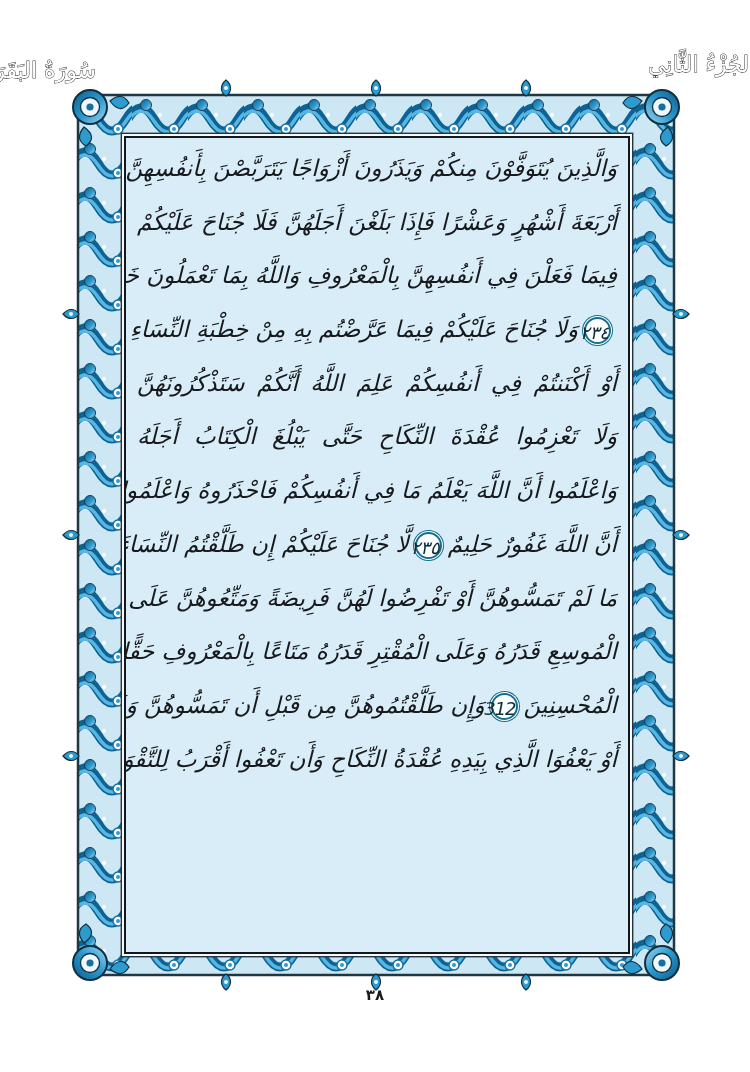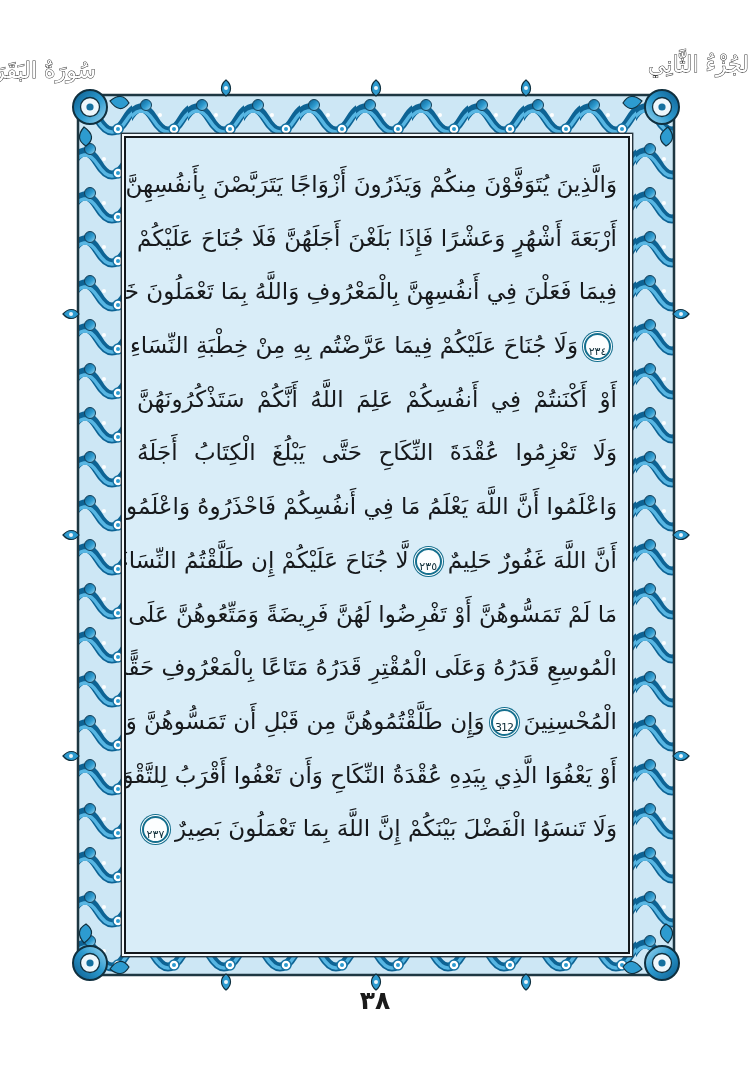--- a/index.html
+++ b/index.html
@@ -26,42 +26,42 @@
   .frame-svg{position:absolute;left:76px;top:93px;width:600px;height:884px;overflow:visible;}
 
   .text-panel{
     position:absolute;left:124px;top:136px;width:506px;height:818px;
     box-sizing:border-box;background:var(--panel-bg);
     border:2.5px solid #14181c;
     box-shadow:0 0 0 2px #f4fafd,0 0 0 3.4px #27343c;
     direction:rtl;
   }
   .quran-text{
-    position:absolute;inset:0;padding:20px 11px;overflow:hidden;
+    position:absolute;inset:0;padding:4px 11px;overflow:hidden;font-style:italic;
   }
   .line{
     height:53.7px;line-height:53.7px;white-space:nowrap;
     text-align:justify;text-align-last:justify;-moz-text-align-last:justify;
     font-size:23px;color:var(--ink);overflow:visible;
   }
   .line > span[data-name="ayah-text"]{display:inline;}
   .ayah-marker{
     display:inline-block;width:27px;height:27px;line-height:24px;
     border-radius:50%;box-sizing:border-box;background:#fcfeff;
     border:2.5px solid var(--marker-ring);
     box-shadow:0 0 0 1px #fff,0 0 0 2px var(--marker-ring);
     margin:0 6px;vertical-align:middle;text-align:center;text-align-last:center;
   }
   .ayah-num{
-    font-size:11px;color:#0e2d38;display:inline-block;line-height:22px;
+    font-size:18px;color:#0e2d38;display:inline-block;line-height:22px;
     letter-spacing:-1px;
   }
   .page-number{
     position:absolute;left:0;top:986px;width:100%;text-align:center;
-    font-size:25px;font-weight:bold;color:#1a1a1a;
+    font-size:15px;font-weight:bold;color:#1a1a1a;
   }
 </style>
 </head>
 <body data-name="mushaf-page">
 
 <svg id="hdr-juz" class="hdr-svg" data-name="juz-title">
   <text x="198" y="32" text-anchor="end" direction="rtl" data-name="juz-title-text">الجُزْءُ الثَّانِي</text>
 </svg>
 
 <svg id="hdr-surah" class="hdr-svg" data-name="surah-title">
@@ -128,17 +128,16 @@
       <div class="line" data-name="quran-line"><span data-name="ayah-text">فِيمَا فَعَلْنَ فِي أَنفُسِهِنَّ بِالْمَعْرُوفِ وَاللَّهُ بِمَا تَعْمَلُونَ خَبِيرٌ</span></div>
       <div class="line" data-name="quran-line"><span class="ayah-marker" data-name="ayah-marker"><span class="ayah-num" data-name="ayah-number">٢٣٤</span></span><span data-name="ayah-text">وَلَا جُنَاحَ عَلَيْكُمْ فِيمَا عَرَّضْتُم بِهِ مِنْ خِطْبَةِ النِّسَاءِ</span></div>
       <div class="line" data-name="quran-line"><span data-name="ayah-text">أَوْ أَكْنَنتُمْ فِي أَنفُسِكُمْ عَلِمَ اللَّهُ أَنَّكُمْ سَتَذْكُرُونَهُنَّ</span></div>
       <div class="line" data-name="quran-line"><span data-name="ayah-text">وَلَا تَعْزِمُوا عُقْدَةَ النِّكَاحِ حَتَّى يَبْلُغَ الْكِتَابُ أَجَلَهُ</span></div>
       <div class="line" data-name="quran-line"><span data-name="ayah-text">وَاعْلَمُوا أَنَّ اللَّهَ يَعْلَمُ مَا فِي أَنفُسِكُمْ فَاحْذَرُوهُ وَاعْلَمُوا</span></div>
       <div class="line" data-name="quran-line"><span data-name="ayah-text">أَنَّ اللَّهَ غَفُورٌ حَلِيمٌ</span><span class="ayah-marker" data-name="ayah-marker"><span class="ayah-num" data-name="ayah-number">٢٣٥</span></span><span data-name="ayah-text">لَّا جُنَاحَ عَلَيْكُمْ إِن طَلَّقْتُمُ النِّسَاءَ</span></div>
       <div class="line" data-name="quran-line"><span data-name="ayah-text">مَا لَمْ تَمَسُّوهُنَّ أَوْ تَفْرِضُوا لَهُنَّ فَرِيضَةً وَمَتِّعُوهُنَّ عَلَى</span></div>
       <div class="line" data-name="quran-line"><span data-name="ayah-text">الْمُوسِعِ قَدَرُهُ وَعَلَى الْمُقْتِرِ قَدَرُهُ مَتَاعًا بِالْمَعْرُوفِ حَقًّا عَلَى</span></div>
       <div class="line" data-name="quran-line"><span data-name="ayah-text">الْمُحْسِنِينَ</span><span class="ayah-marker" data-name="ayah-marker"><span class="ayah-num" data-name="ayah-number">312</span></span><span data-name="ayah-text">وَإِن طَلَّقْتُمُوهُنَّ مِن قَبْلِ أَن تَمَسُّوهُنَّ وَقَدْ</span></div>
       <div class="line" data-name="quran-line"><span data-name="ayah-text">أَوْ يَعْفُوَا الَّذِي بِيَدِهِ عُقْدَةُ النِّكَاحِ وَأَن تَعْفُوا أَقْرَبُ لِلتَّقْوَى</span></div>
-      <div class="line" data-name="quran-line"><span data-name="ayah-text">وَلَا تَنسَوُا الْفَضْلَ بَيْنَكُمْ إِنَّ اللَّهَ بِمَا تَعْمَلُونَ بَصِيرٌ</span><span class="ayah-marker" data-name="ayah-marker"><span class="ayah-num" data-name="ayah-number">٢٣٧</span></span></div>
     </div>
 </div>
 
 <div class="page-number" data-name="page-number">٣٨</div>
 
 </body></html>

